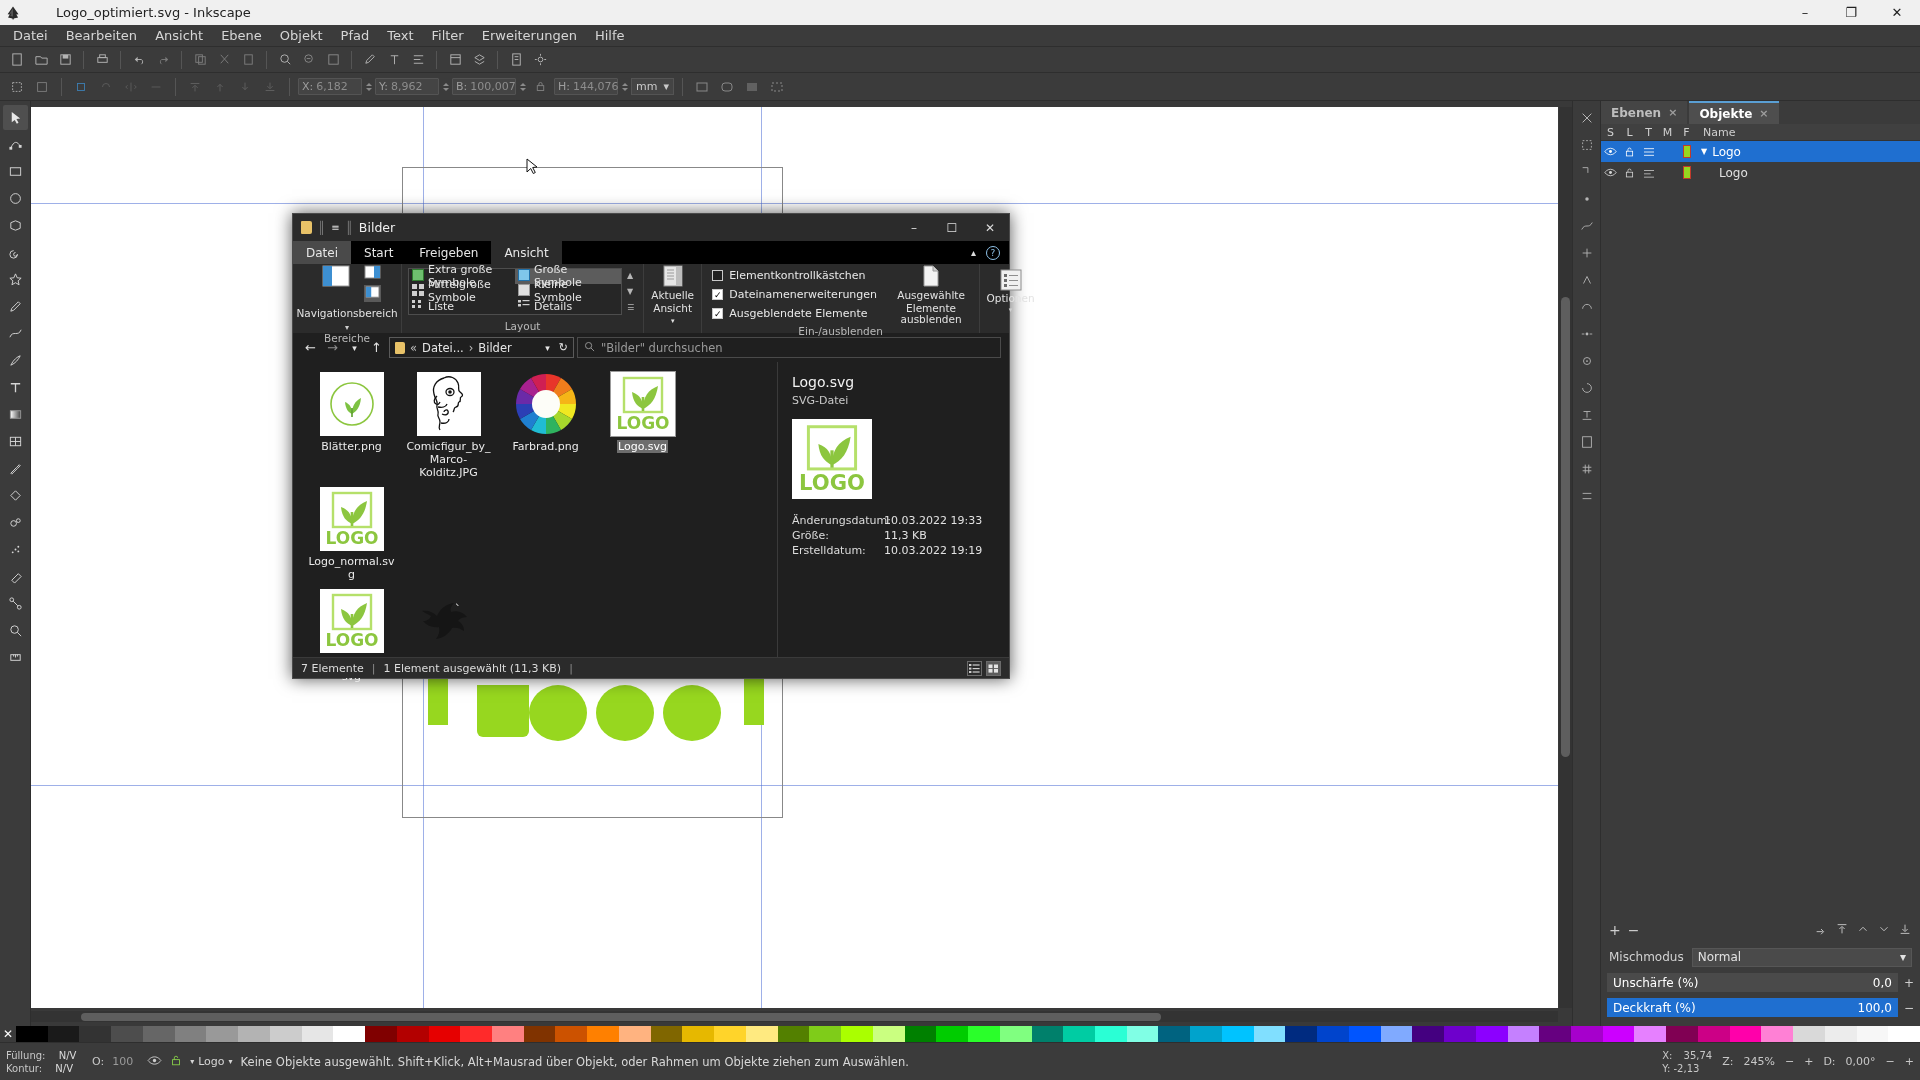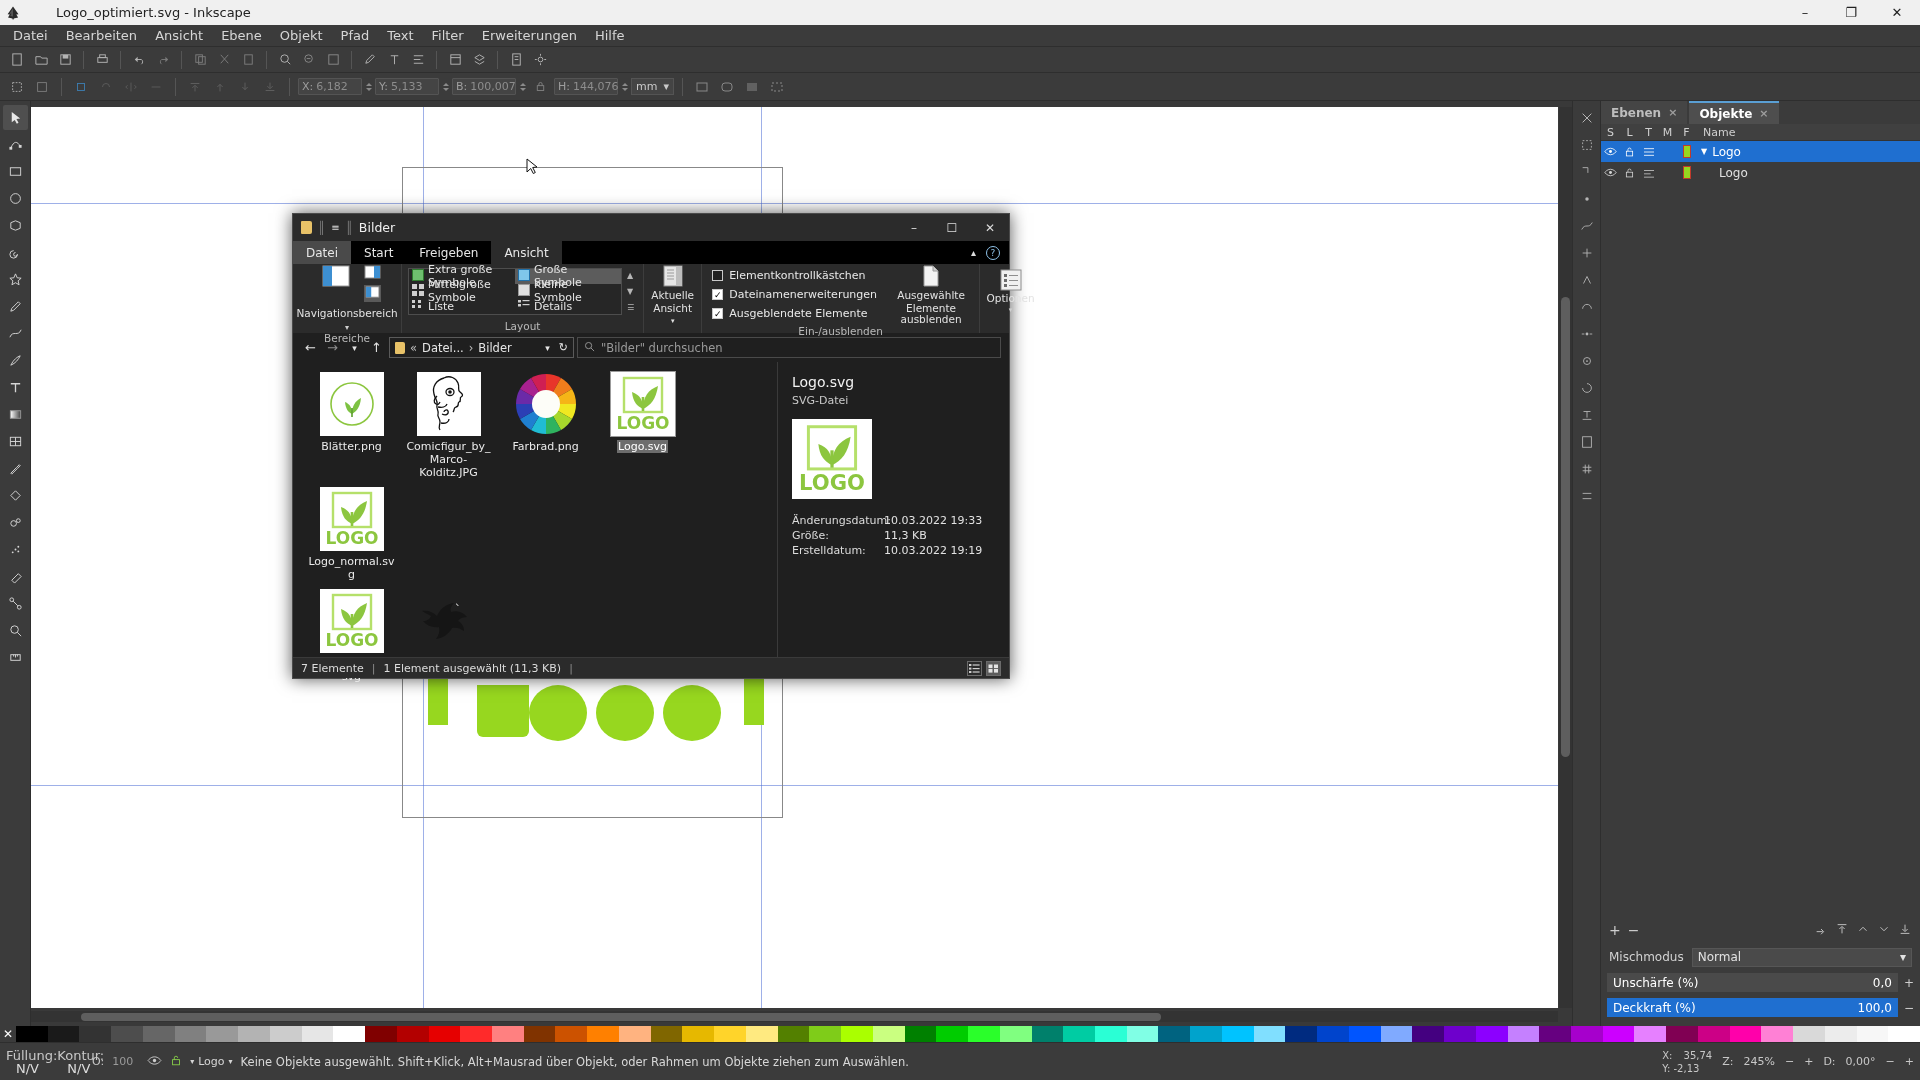--- a/index.html
+++ b/index.html
@@ -114,21 +114,21 @@
   
   .palette{ height:16px; display:flex; flex:0 0 16px; }
   .palette .pc{ flex:1 1 auto; height:100%; }
   .palette-x{ width:16px; background:#3b3b3b; color:#fff; display:flex; align-items:center; justify-content:center; font-size:12px;}
 
   
   .statusbar{
     height:38px; background:#3b3b3b; display:flex; align-items:center; font-size:11px; color:#c8c8c8;
     flex:0 0 38px; padding:0 6px; gap:8px; border-top:1px solid #2e2e2e;
   }
-  .fillstroke{ display:flex; flex-direction:row; font-size:13px; color:#c8c8c8; line-height:13px; width:78px;}
+  .fillstroke{ display:flex; flex-direction:column; font-size:10px; color:#c8c8c8; line-height:13px; width:78px;}
   .fillstroke span i{ color:#ddd; font-style:normal; margin-left:10px; }
   .status-msg{ color:#d8d8d8; font-size:11.5px; }
   .status-right{ margin-left:auto; display:flex; align-items:center; gap:10px; font-size:11px; }
   .xy{ display:flex; flex-direction:column; font-size:10px; line-height:13px; color:#c8c8c8; }
 
   
   #explorer{
     position:absolute; left:292px; top:213px; width:718px; height:466px;
     background:#1f1f1f; color:#e6e6e6; box-shadow:0 0 16px rgba(0,0,0,.65);
     display:flex; flex-direction:column; font-size:12px;
@@ -417,21 +417,21 @@
       <b>X:</b>
       <span>6,182</span>
     </div>
     <div class="spin">
         <i class="u"></i>
         <i class="d"></i>
       </div>
 
     <div class="numfield">
       <b>Y:</b>
-      <span>5,133</span>
+      <span>8,962</span>
     </div>
     <div class="spin">
         <i class="u"></i>
         <i class="d"></i>
       </div>
 
     <div class="numfield">
       <b>B:</b>
       <span>100,007</span>
     </div>

